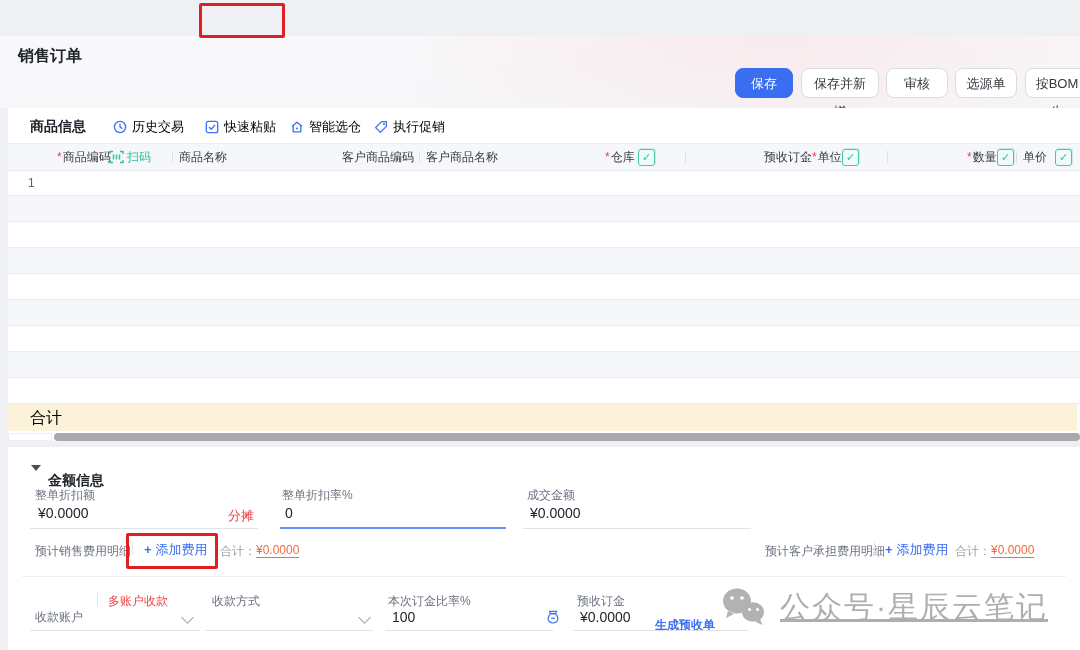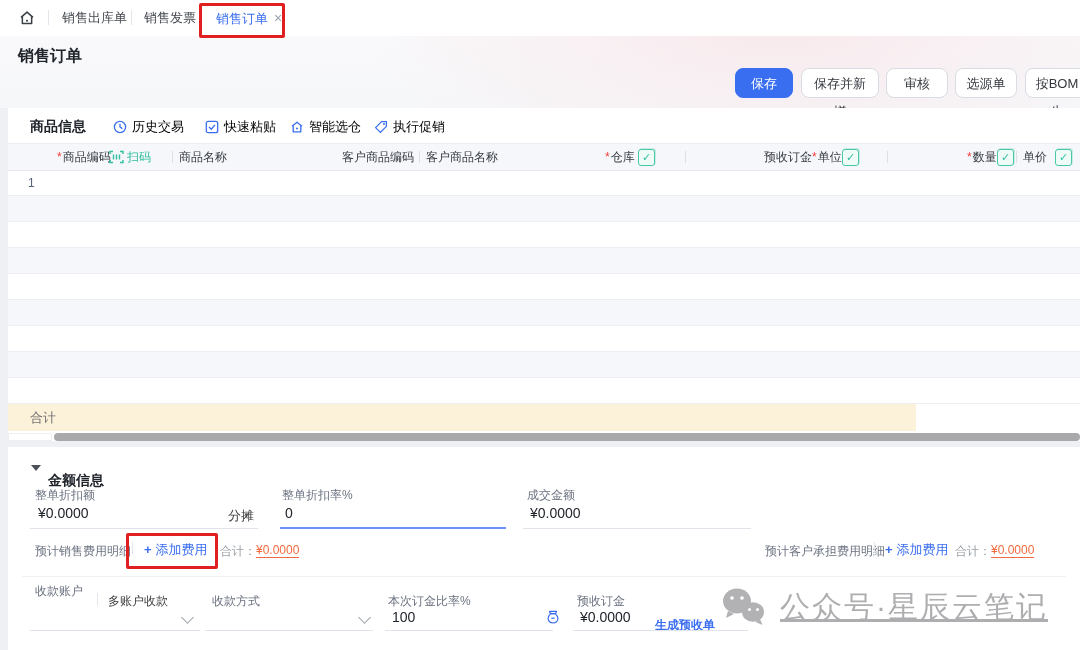--- a/index.html
+++ b/index.html
@@ -34,35 +34,35 @@
   .req{color:#f23c3c;margin-right:1px;}
   .scan{display:inline-flex;align-items:center;gap:3px;color:#2fbf9f;cursor:pointer;}
   .col-sep{position:absolute;top:7px;width:1px;height:12px;background:#dcdfe6;}
   .hchk{position:absolute;top:5px;width:15px;height:15px;border:1px solid #49c8a8;border-radius:3px;background:#effbf7;
         color:#2fbf9f;font-size:11px;line-height:14px;text-align:center;cursor:pointer;box-shadow:1px -1px 0 rgba(73,200,168,.25);}
 
   .tbody{position:absolute;top:62px;left:0;width:1072px;}
   .trow{height:26px;line-height:26px;border-bottom:1px solid #ecEEf3;border-bottom:1px solid #eceef3;font-size:12px;color:#56617c;box-sizing:border-box;}
   .trow .rowno{padding-left:20px;}
   .trow.alt{background:#f6f7fa;}
-  .total-row{position:absolute;top:296px;left:0;width:908px;height:27px;line-height:27px;background:#fcf1d9;font-size:13px;color:#737373;}
+  .total-row{position:absolute;top:296px;left:0;width:1069px;height:27px;line-height:27px;background:#fcf1d9;font-size:16px;color:#000000;}
   .total-row span{margin-left:22px;}
   .hscroll{position:absolute;top:325px;left:0;width:1072px;height:8px;background:#fff;}
   .hscroll .corner{position:absolute;left:0;top:0;width:44px;height:8px;background:#fff;border:1px solid #eceef2;box-sizing:border-box;}
   .hscroll .thumb{position:absolute;left:46px;top:0;width:1026px;height:8px;background:#a9a9ab;border-radius:4px;cursor:pointer;}
 
   
   .card2{position:absolute;top:447px;left:8px;width:1072px;height:203px;background:#fff;}
   .sec-tri{position:absolute;left:23px;top:18px;width:0;height:0;border-left:5px solid transparent;border-right:5px solid transparent;border-top:6px solid #4a5056;cursor:pointer;}
   .sec-title{position:absolute;left:40px;top:25px;font-size:14px;font-weight:bold;color:#20242b;}
   .flabel{position:absolute;font-size:12px;color:#6b7280;white-space:nowrap;}
   .fvalue{position:absolute;font-size:14px;color:#20242b;white-space:nowrap;cursor:text;}
   .uline{position:absolute;height:1px;background:#e0e3ea;}
   .uline.focus{height:2px;background:#6b93f7;}
-  .blue-link{color:#404040;cursor:pointer;white-space:nowrap;}
+  .blue-link{color:#ef4444;cursor:pointer;white-space:nowrap;}
   .fee-label{position:absolute;font-size:12px;color:#6b7280;white-space:nowrap;}
   .fee-add{position:absolute;font-size:13px;color:#3a6ef0;cursor:pointer;white-space:nowrap;}
   .fee-add .plus{font-weight:bold;margin-right:4px;}
   .fee-total-label{position:absolute;font-size:12px;color:#9aa0a6;white-space:nowrap;}
   .fee-total-value{position:absolute;font-size:12px;color:#f26a3c;border-bottom:1px solid #f26a3c;cursor:pointer;white-space:nowrap;}
   .vsep{position:absolute;width:1px;height:13px;background:#e3e6ec;}
   .divider{position:absolute;left:14px;width:1044px;height:1px;background:#eef0f3;}
   .chev{position:absolute;width:8px;height:8px;border-left:1.5px solid #9aa0a8;border-bottom:1.5px solid #9aa0a8;transform:rotate(-45deg);cursor:pointer;}
   .gen-link{position:absolute;font-size:12px;color:#3a6ef0;text-decoration:underline;cursor:pointer;white-space:nowrap;font-weight:bold;}
 
@@ -71,32 +71,20 @@
 
   
   .wm{position:absolute;left:718px;top:585px;display:flex;align-items:center;gap:12px;color:#aeaeb1;text-decoration:underline;}
   .wm-text{font-size:30px;letter-spacing:2px;white-space:nowrap;}
 </style>
 </head>
 <body>
 
 <div class="stage">
 
-  <div class="topbar">
-    <svg class="home-ic" viewBox="0 0 24 24" fill="none" stroke="currentColor" stroke-width="2" stroke-linejoin="round">
-      <path d="M4 11.2 L12 4.2 L20 11.2"></path>
-        <path d="M5.8 9.8 V19.4 H18.2 V9.8"></path>
-        <circle cx="12" cy="15.6" r="1.4" fill="currentColor" stroke="none"></circle>
-    </svg>
-    <span class="tb-sep" style="left:48px"></span>
-    <span class="tab" style="left:62px">销售出库单</span>
-    <span class="tb-sep" style="left:131px"></span>
-    <span class="tab" style="left:144px">销售发票</span>
-    <span class="tab active" style="left:216px"><span>销售订单</span><span class="tab-close">×</span></span>
-  </div>
 
   <div class="hero"></div>
   <div class="page-title">销售订单</div>
   <button class="btn primary" style="left:735px;width:58px">保存</button>
   <button class="btn" style="left:801px;width:78px">保存并新增</button>
   <button class="btn" style="left:886px;width:62px">审核</button>
   <button class="btn" style="left:955px;width:62px">选源单</button>
   <button class="btn" style="left:1025px;width:64px">按BOM生</button>
 
   <div class="card1">
@@ -208,21 +196,21 @@
     <span class="fee-total-value" style="left:248px;top:96px">¥0.0000</span>
 
     <span class="fee-label" style="left:757px;top:96px">预计客户承担费用明细</span>
     <span class="vsep" style="left:866px;top:95px"></span>
     <span class="fee-add" style="left:877px;top:94px"><span class="plus">+</span><span>添加费用</span></span>
     <span class="fee-total-label" style="left:947px;top:96px">合计：</span>
     <span class="fee-total-value" style="left:983px;top:96px">¥0.0000</span>
 
     <div class="divider" style="top:129px"></div>
 
-    <span class="flabel" style="left:27px;top:136px">收款账户</span>
+    <span class="flabel" style="left:27px;top:162px">收款账户</span>
     <span class="vsep" style="left:89px;top:146px"></span>
     <span class="blue-link" style="position:absolute;left:100px;top:146px;font-size:12px">多账户收款</span>
     <span class="chev" style="left:175px;top:166px"></span>
     <span class="uline" style="left:22px;top:183px;width:170px"></span>
 
     <span class="flabel" style="left:204px;top:146px">收款方式</span>
     <span class="chev" style="left:352px;top:166px"></span>
     <span class="uline" style="left:197px;top:183px;width:168px"></span>
 
     <span class="flabel" style="left:380px;top:146px">本次订金比率%</span>

